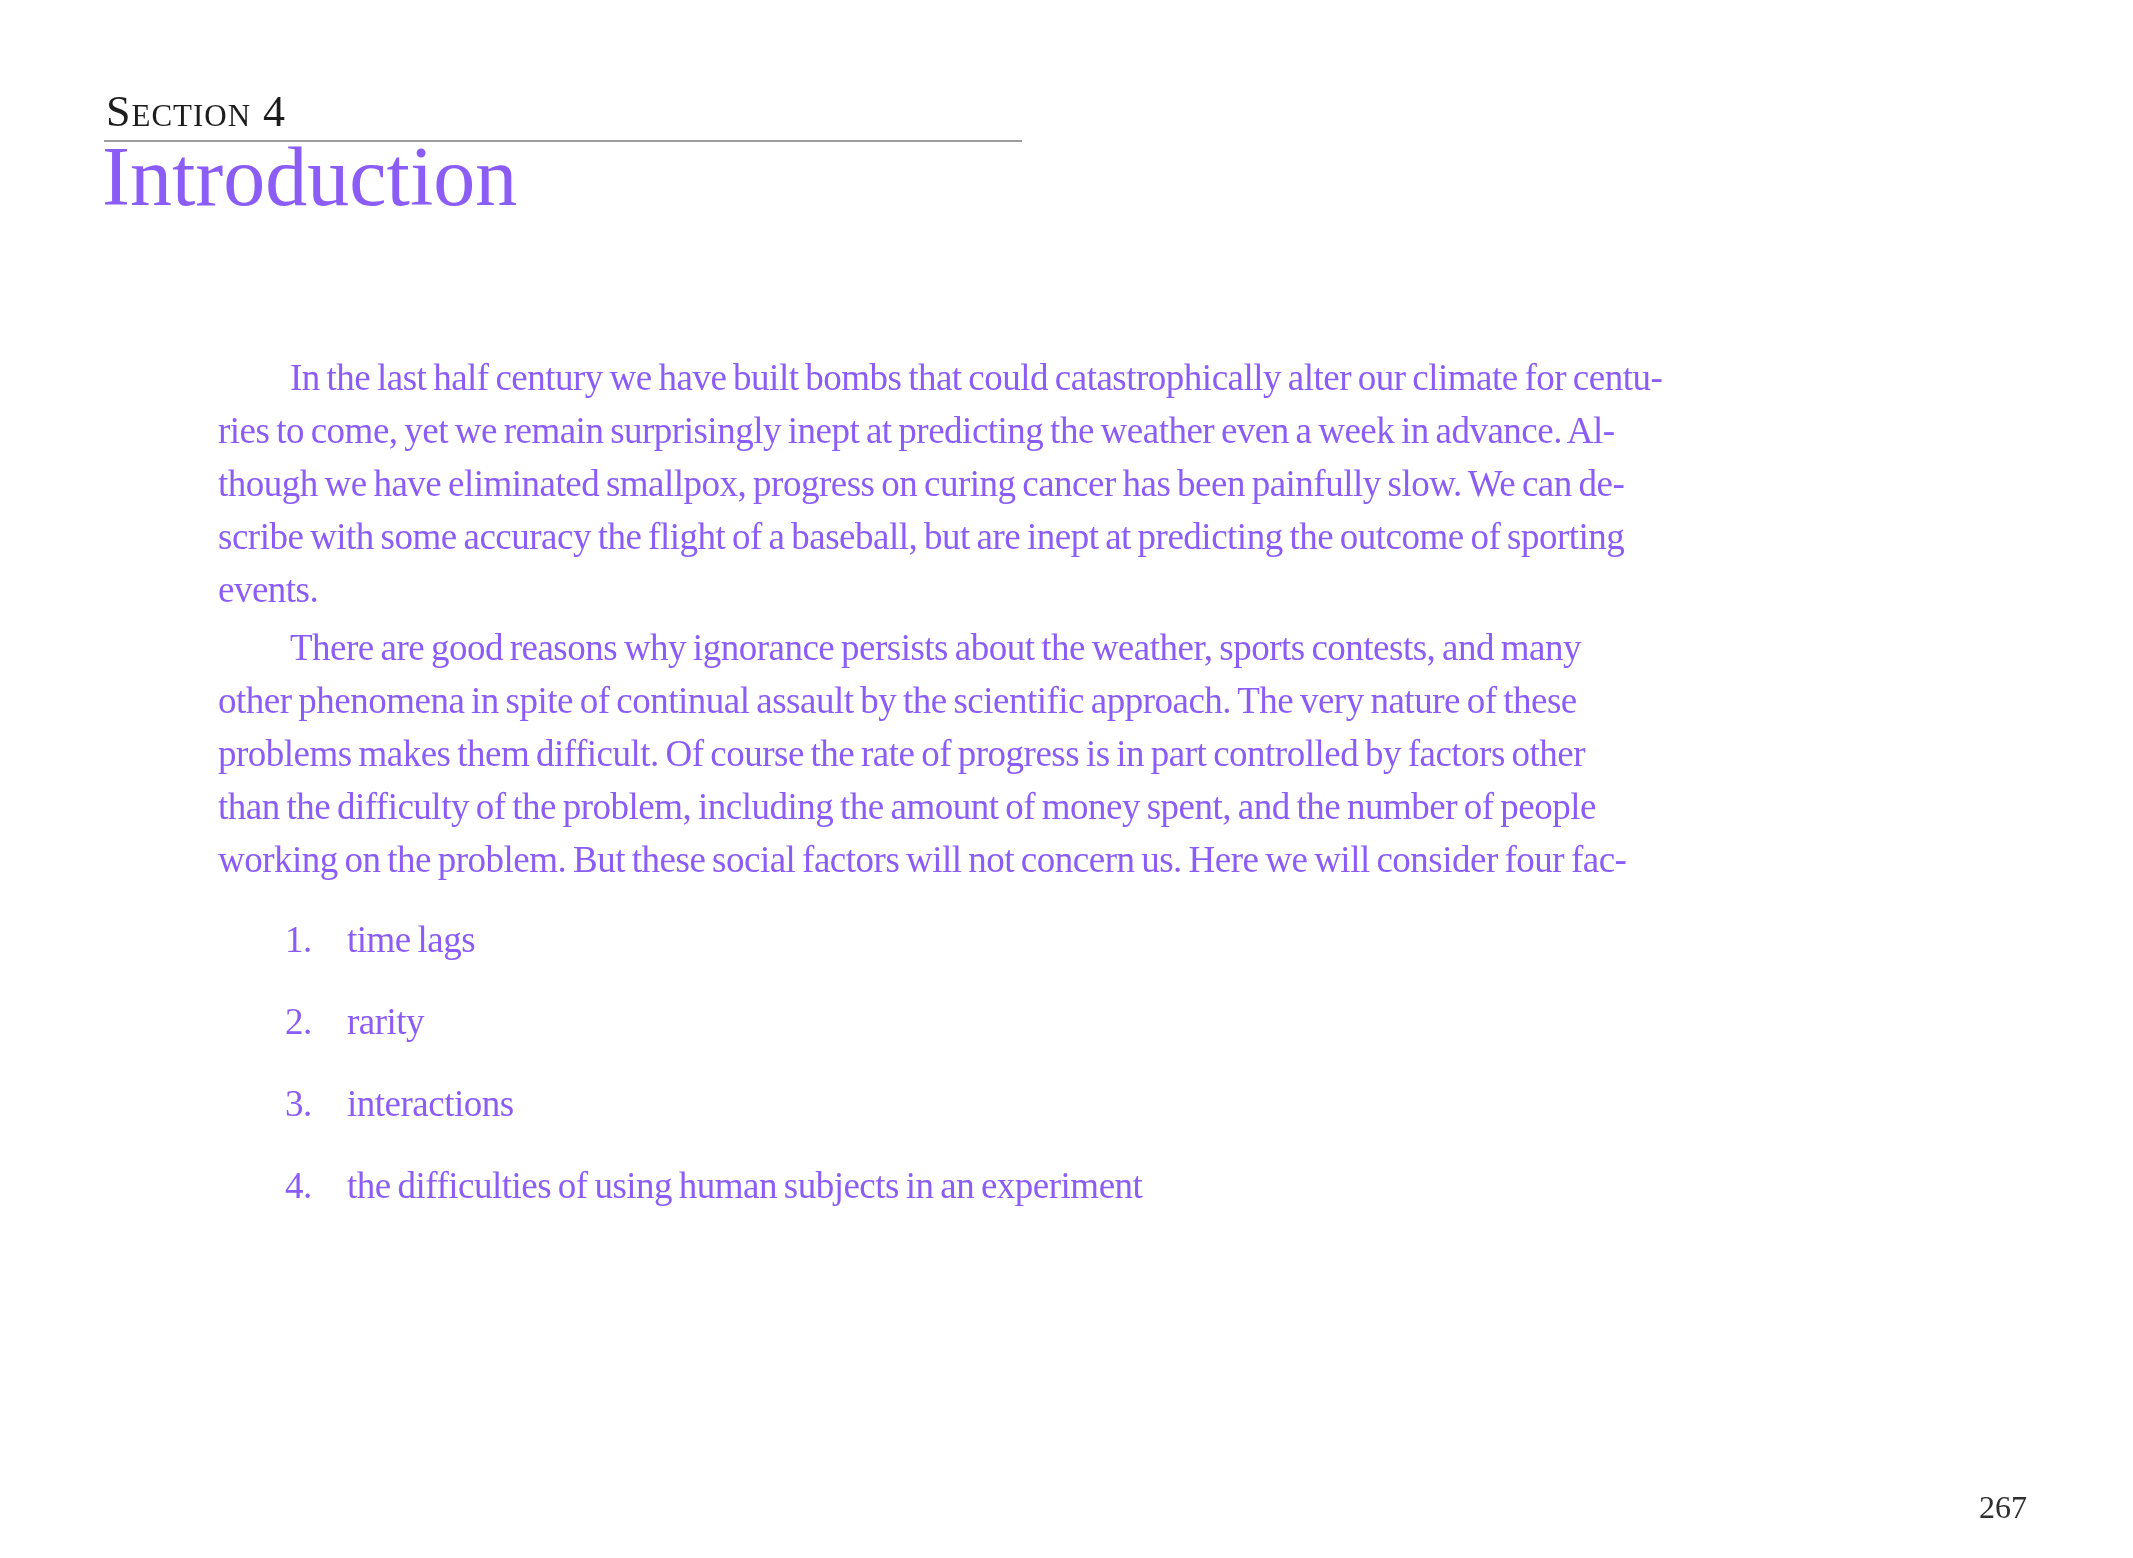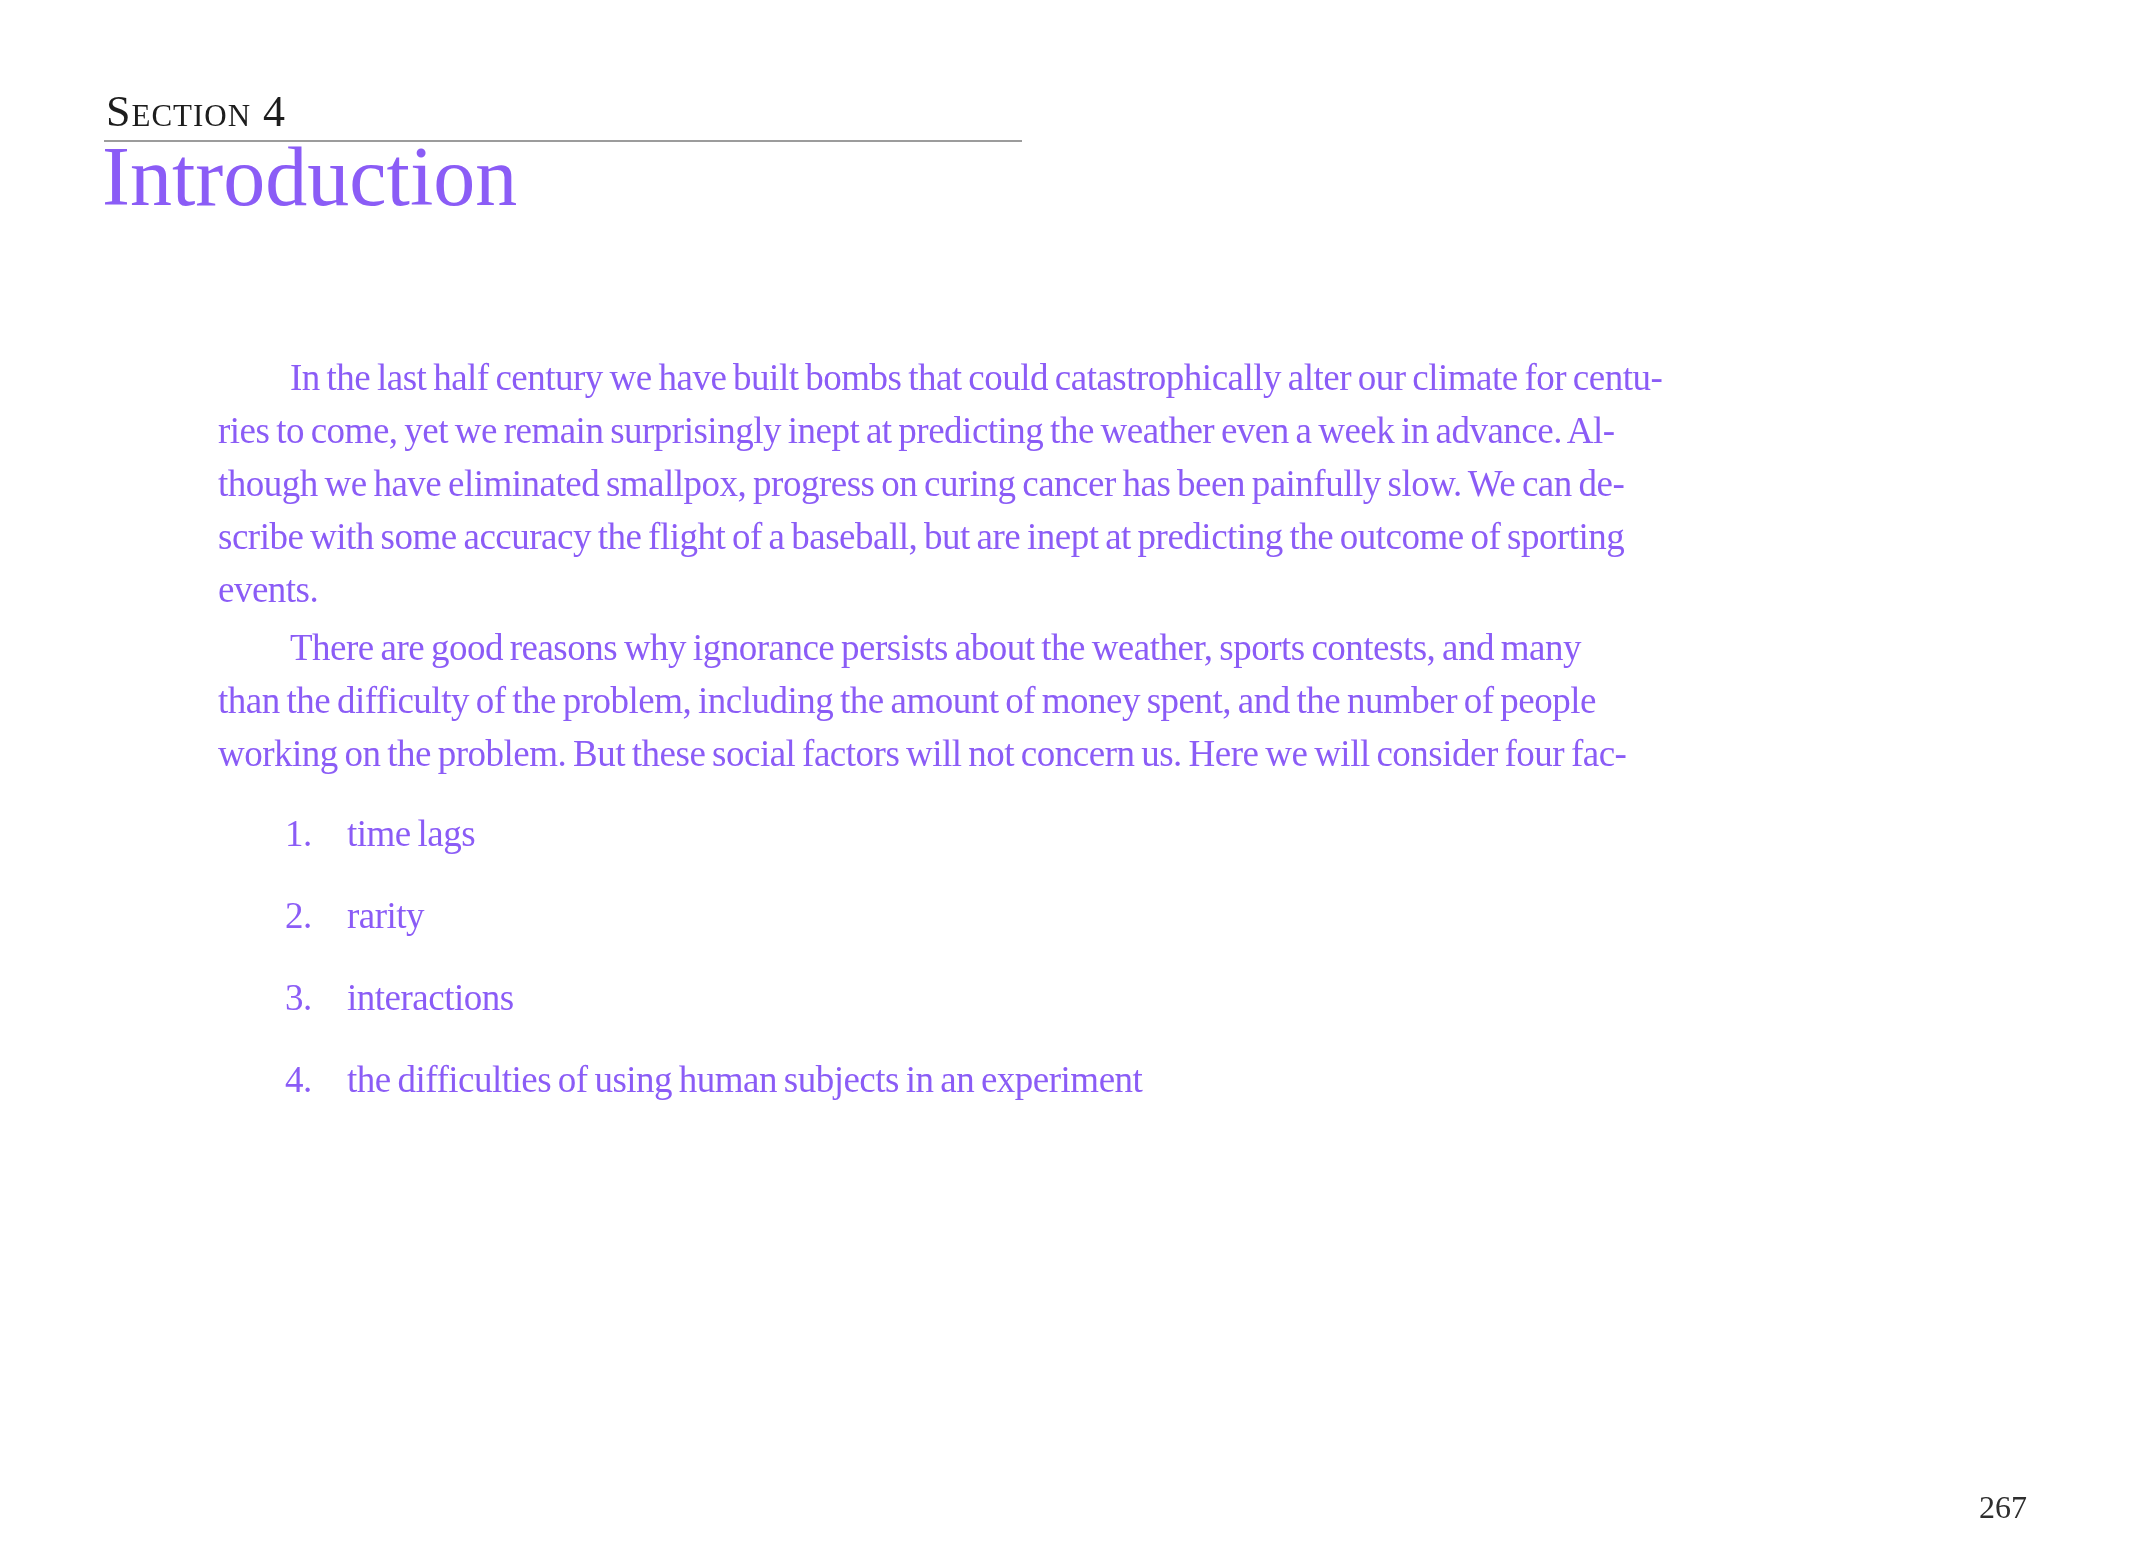--- a/index.html
+++ b/index.html
@@ -71,20 +71,22 @@
   <p class="para">
     <span class="line first">In the last half century we have built bombs that could catastrophically alter our climate for centu-</span>
     <span class="line">ries to come, yet we remain surprisingly inept at predicting the weather even a week in advance. Al-</span>
     <span class="line">though we have eliminated smallpox, progress on curing cancer has been painfully slow. We can de-</span>
     <span class="line">scribe with some accuracy the flight of a baseball, but are inept at predicting the outcome of sporting</span>
     <span class="line">events.</span>
   </p>
 
   <p class="para">
     <span class="line first">There are good reasons why ignorance persists about the weather, sports contests, and many</span>
+    <span class="line">other phenomena in spite of continual assault by the scientific approach. The very nature of these</span>
+    <span class="line">problems makes them difficult. Of course the rate of progress is in part controlled by factors other</span>
     <span class="line">than the difficulty of the problem, including the amount of money spent, and the number of people</span>
     <span class="line">working on the problem. But these social factors will not concern us. Here we will consider four fac-</span>
   </p>
 
   <div class="numbered-list">
     <div class="list-item">
       <span class="item-number">1.</span>
       <span class="item-text">time lags</span>
     </div>
     <div class="list-item">

